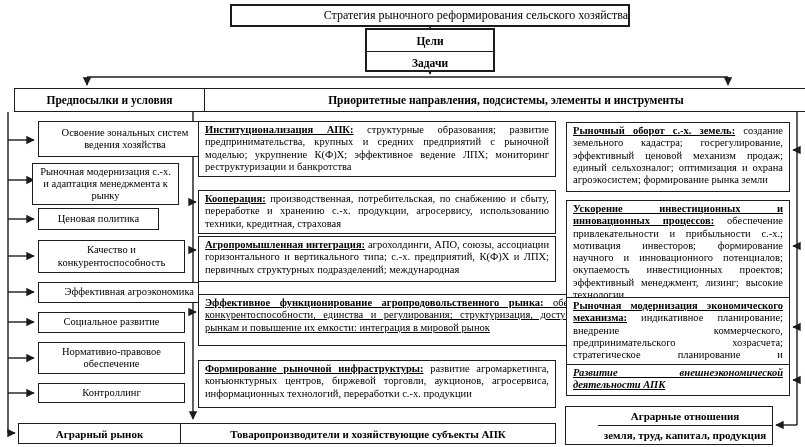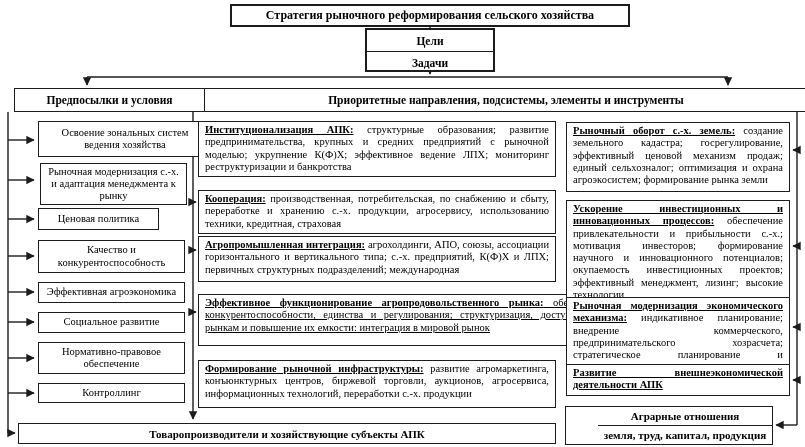--- a/index.html
+++ b/index.html
@@ -5,21 +5,21 @@
   html,body{margin:0;padding:0;background:#ffffff;}
   .canvas{
     position:relative;width:805px;height:447px;background:#ffffff;
     font-family:"Liberation Serif","DejaVu Serif",serif;color:#000;overflow:hidden;
   }
   .box{position:absolute;box-sizing:border-box;border:1.5px solid #1c1c1c;background:#fff;}
   .thick{border-width:2px;}
   .center{display:flex;align-items:center;justify-content:center;text-align:center;}
   .para{padding:2px 6px 3px 6px;font-size:10.5px;line-height:1.17;text-align:justify;}
   .lead{font-weight:bold;text-decoration:underline;}
-  .title-box{font-weight:bold;font-size:12px;}
+  .title-box{font-weight:normal;font-size:12px;justify-content:flex-end;}
   .hdr{font-weight:bold;font-size:11.5px;}
   .goal-cell{font-weight:bold;font-size:11.5px;height:22px;box-sizing:border-box;}
   .leftitem{font-size:10.5px;line-height:1.15;padding:2px 4px;}
   .barcell{font-weight:bold;font-size:11px;box-sizing:border-box;}
   svg.wires{position:absolute;left:0;top:0;pointer-events:none;}
   svg.wires line{stroke:#1c1c1c;stroke-width:1.4;}
 </style>
 </head>
 <body>
 
@@ -77,30 +77,30 @@
   </div>
 
   <div class="box" style="left:14px;top:88px;width:794px;height:24px;display:flex;">
     <div class="center hdr" style="width:190px;border-right:1.5px solid #1c1c1c;box-sizing:border-box;">Предпосылки и условия</div>
     <div class="center hdr" style="flex:1;">Приоритетные направления, подсистемы, элементы и инструменты</div>
   </div>
 
   <div class="box center leftitem" style="left:38px;top:121px;width:174px;min-height:36px;">
     <span>Освоение зональных систем ведения хозяйства</span>
     </div>
-  <div class="box center leftitem" style="left:40px;top:163px;width:147px;min-height:34px;">
+  <div class="box center leftitem" style="left:32px;top:163px;width:147px;min-height:34px;">
     <span>Рыночная модернизация с.-х. и адаптация менеджмента к рынку</span>
     </div>
   <div class="box center leftitem" style="left:38px;top:208px;width:121px;min-height:22px;">
     <span>Ценовая политика</span>
     </div>
   <div class="box center leftitem" style="left:38px;top:240px;width:147px;min-height:33px;">
     <span>Качество и конкурентоспособность</span>
     </div>
-  <div class="box center leftitem" style="left:38px;top:282px;width:147px;min-height:21px;">
+  <div class="box center leftitem" style="left:38px;top:282px;width:161px;min-height:21px;justify-content:flex-end;">
     <span>Эффективная агроэкономика</span>
     </div>
   <div class="box center leftitem" style="left:38px;top:312px;width:147px;min-height:21px;">
     <span>Социальное развитие</span>
     </div>
   <div class="box center leftitem" style="left:38px;top:342px;width:147px;min-height:32px;">
     <span>Нормативно-правовое обеспечение</span>
     </div>
   <div class="box center leftitem" style="left:38px;top:383px;width:147px;min-height:20px;">
     <span>Контроллинг</span>
@@ -124,26 +124,27 @@
 
   <div class="box para" style="left:566px;top:122px;width:224px;min-height:70px;">
     <span class="lead">Рыночный оборот с.-х. земель:</span>
     <span>создание земельного кадастра; госрегулирование, эффективный ценовой механизм продаж; единый сельхозналог; оптимизация и охрана агроэкосистем; формирование рынка земли</span></div>
   <div class="box para" style="left:566px;top:200px;width:224px;min-height:92px;">
     <span class="lead">Ускорение инвестиционных и инновационных процессов:</span>
     <span>обеспечение привлекательности и прибыльности с.-х.; мотивация инвесторов; формирование научного и инновационного потенциалов; окупаемость инвестиционных проектов; эффективный менеджмент, лизинг; высокие технологии</span></div>
   <div class="box para" style="left:566px;top:297px;width:224px;min-height:60px;">
     <span class="lead">Рыночная модернизация экономического механизма:</span>
     <span>индикативное планирование; внедрение коммерческого, предпринимательского хозрасчета; стратегическое планирование и прогнозирование</span></div>
-  <div class="box para" style="left:566px;top:364px;width:224px;min-height:31px;">
+  <div class="box para" style="left:566px;top:364px;width:224px;min-height:31px;font-style:italic;">
     <span class="lead">Развитие внешнеэкономической деятельности АПК</span>
     <span></span></div>
 
   <div class="box" style="left:565px;top:406px;width:208px;height:39px;padding-left:32px;">
     <div class="center barcell" style="height:19px;border-bottom:1.5px solid #1c1c1c;">Аграрные отношения</div>
     <div class="center barcell" style="height:17px;">земля, труд, капитал, продукция</div>
   </div>
 
   <div class="box" style="left:18px;top:423px;width:538px;height:21px;display:flex;">
+    <div class="center barcell" style="width:162px;border-right:1.5px solid #1c1c1c;">Аграрный рынок</div>
     <div class="center barcell" style="flex:1;">Товаропроизводители и хозяйствующие субъекты АПК</div>
   </div>
 
 </div>
 
 </body></html>

